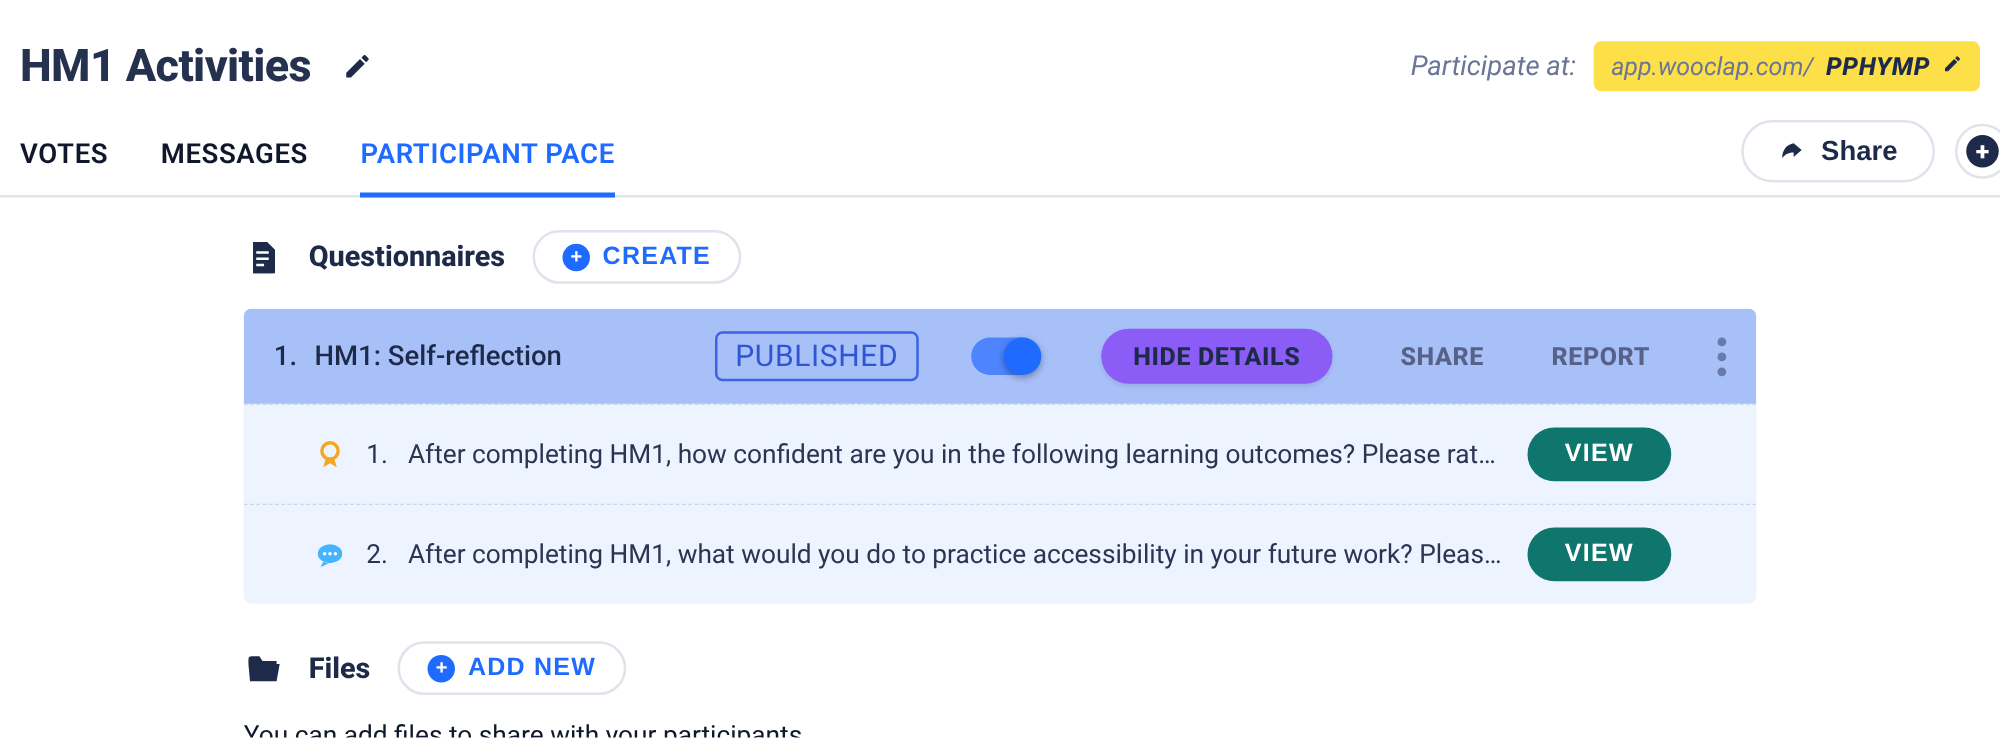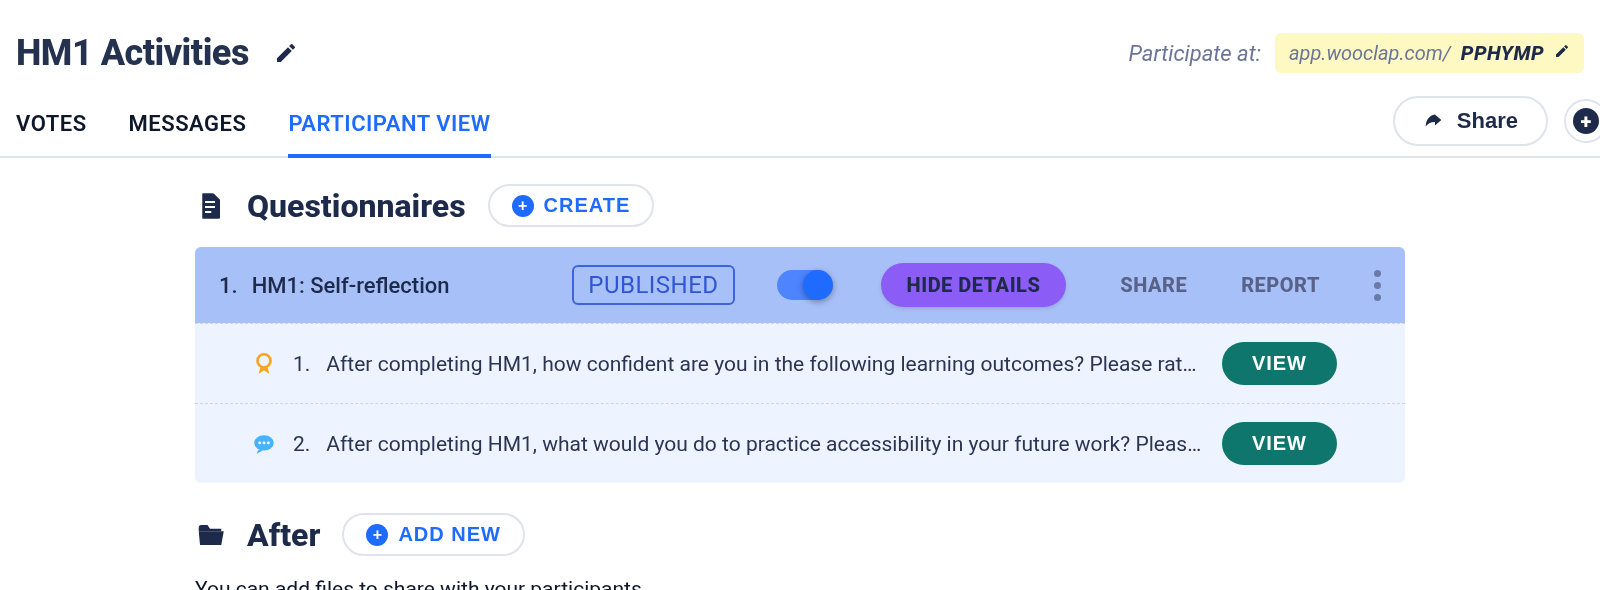--- a/index.html
+++ b/index.html
@@ -28,21 +28,21 @@
   }
   .pencil {
     width: 26px; height: 26px; color: #1e2a4a; cursor: pointer;
     display: inline-flex; align-items: center; justify-content: center;
   }
   .pencil svg { width: 24px; height: 24px; }
 
   .participate-wrap { display: flex; align-items: center; gap: 14px; font-style: italic; }
   .participate-label { font-size: 22px; color: #6b7597; }
   .participate-box {
-    background: #fef9c3;
+    background: #fde047;
     border-radius: 6px;
     padding: 8px 14px;
     display: flex; align-items: center; gap: 10px;
     cursor: pointer;
   }
   .participate-box .domain { color: #6b7597; font-size: 20px; }
   .participate-box .code { color: #1e2a4a; font-weight: 800; font-size: 20px; letter-spacing: 0.5px;}
   .participate-box .mini-pencil svg { width: 16px; height: 16px; color: #1e2a4a; }
 
   
@@ -100,21 +100,21 @@
   .main {
     padding: 26px 0 0 0;
     margin: 0 auto;
     width: 1210px;
   }
   .section-head {
     display: flex; align-items: center; gap: 22px;
     margin-bottom: 20px;
   }
   .section-head .icon { width: 30px; height: 30px; color: #1e2a4a; }
-  .section-head h2 { font-size: 32px; font-weight: 800; color: #1e2a4a; }
+  .section-head h2 { font-size: 23px; font-weight: 800; color: #1e2a4a; }
   .pill-btn {
     display: flex; align-items: center; gap: 10px;
     border: 2px solid #dfe3ec;
     background: #fff;
     border-radius: 999px;
     padding: 8px 22px;
     cursor: pointer;
   }
   .pill-btn .plus {
     width: 22px; height: 22px; border-radius: 50%;
@@ -236,21 +236,21 @@
           </svg>
       </span>
     </span>
   </div>
 </div>
 
 <div class="tabs-row">
   <div class="tabs">
     <div class="tab">VOTES</div>
     <div class="tab">MESSAGES</div>
-    <div class="tab active">PARTICIPANT VIEW</div>
+    <div class="tab active">PARTICIPANT PACE</div>
   </div>
   <div class="right-actions">
     <button class="share-btn">
       <svg viewBox="0 0 24 24" fill="currentColor">
           <path d="M13 5l7 6-7 6v-4c-5 0-8 2-10 5 0-7 4-12 10-13V5z"></path>
         </svg>
       <span>Share</span>
     </button>
     <div class="add-circle">
       <span class="dot">+</span>
@@ -324,21 +324,21 @@
     </div>
   </div>
 
   <div class="section-head" style="margin-top:30px;">
     <span class="icon">
       <svg viewBox="0 0 24 24" fill="currentColor">
           <path d="M3 6a2 2 0 0 1 2-2h5l2 3h9a0 0 0 0 1 0 0v2H3V6z"></path>
           <path d="M3 9h20l-2 11H4L3 9z"></path>
         </svg>
     </span>
-    <h2>After</h2>
+    <h2>Files</h2>
     <button class="pill-btn">
       <span class="plus">+</span>
       <span class="lbl">ADD NEW</span>
     </button>
   </div>
   <div class="files-hint">You can add files to share with your participants.</div>
 
 </div>
 
 </body></html>

